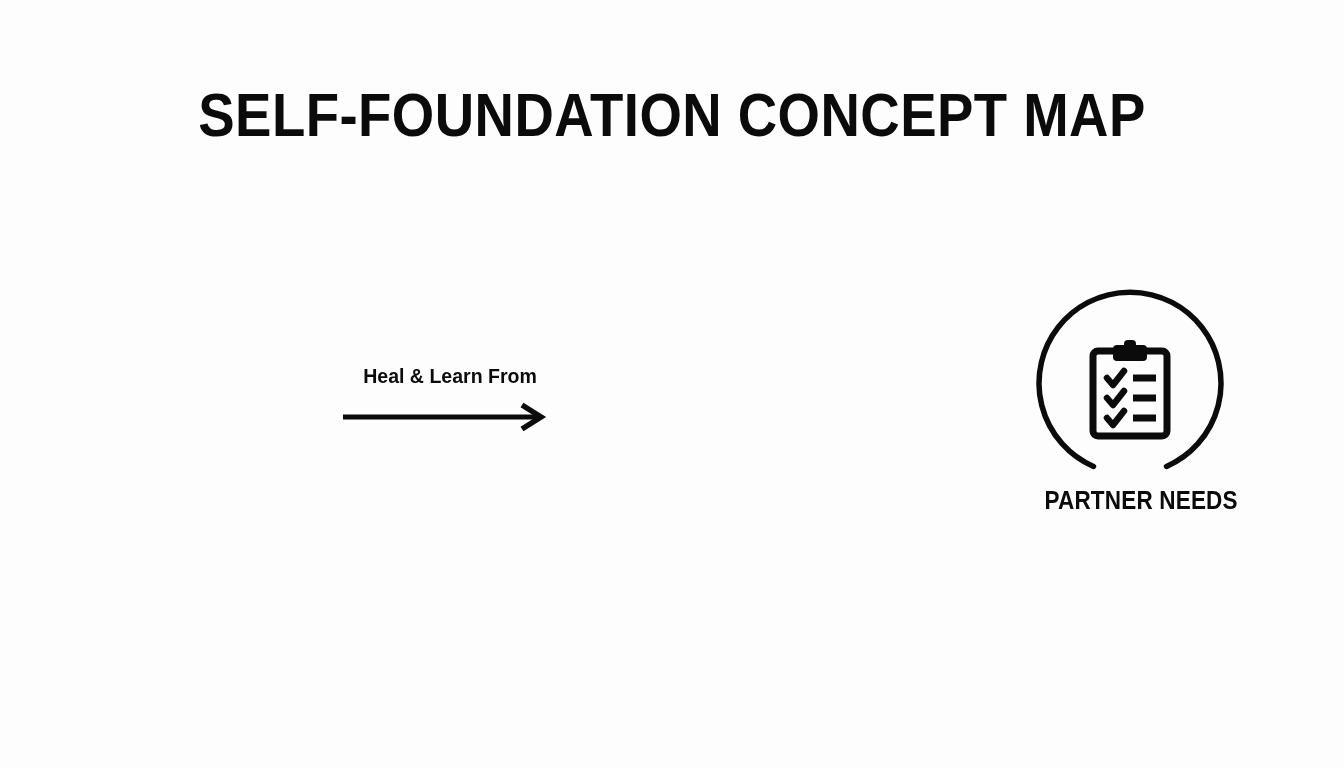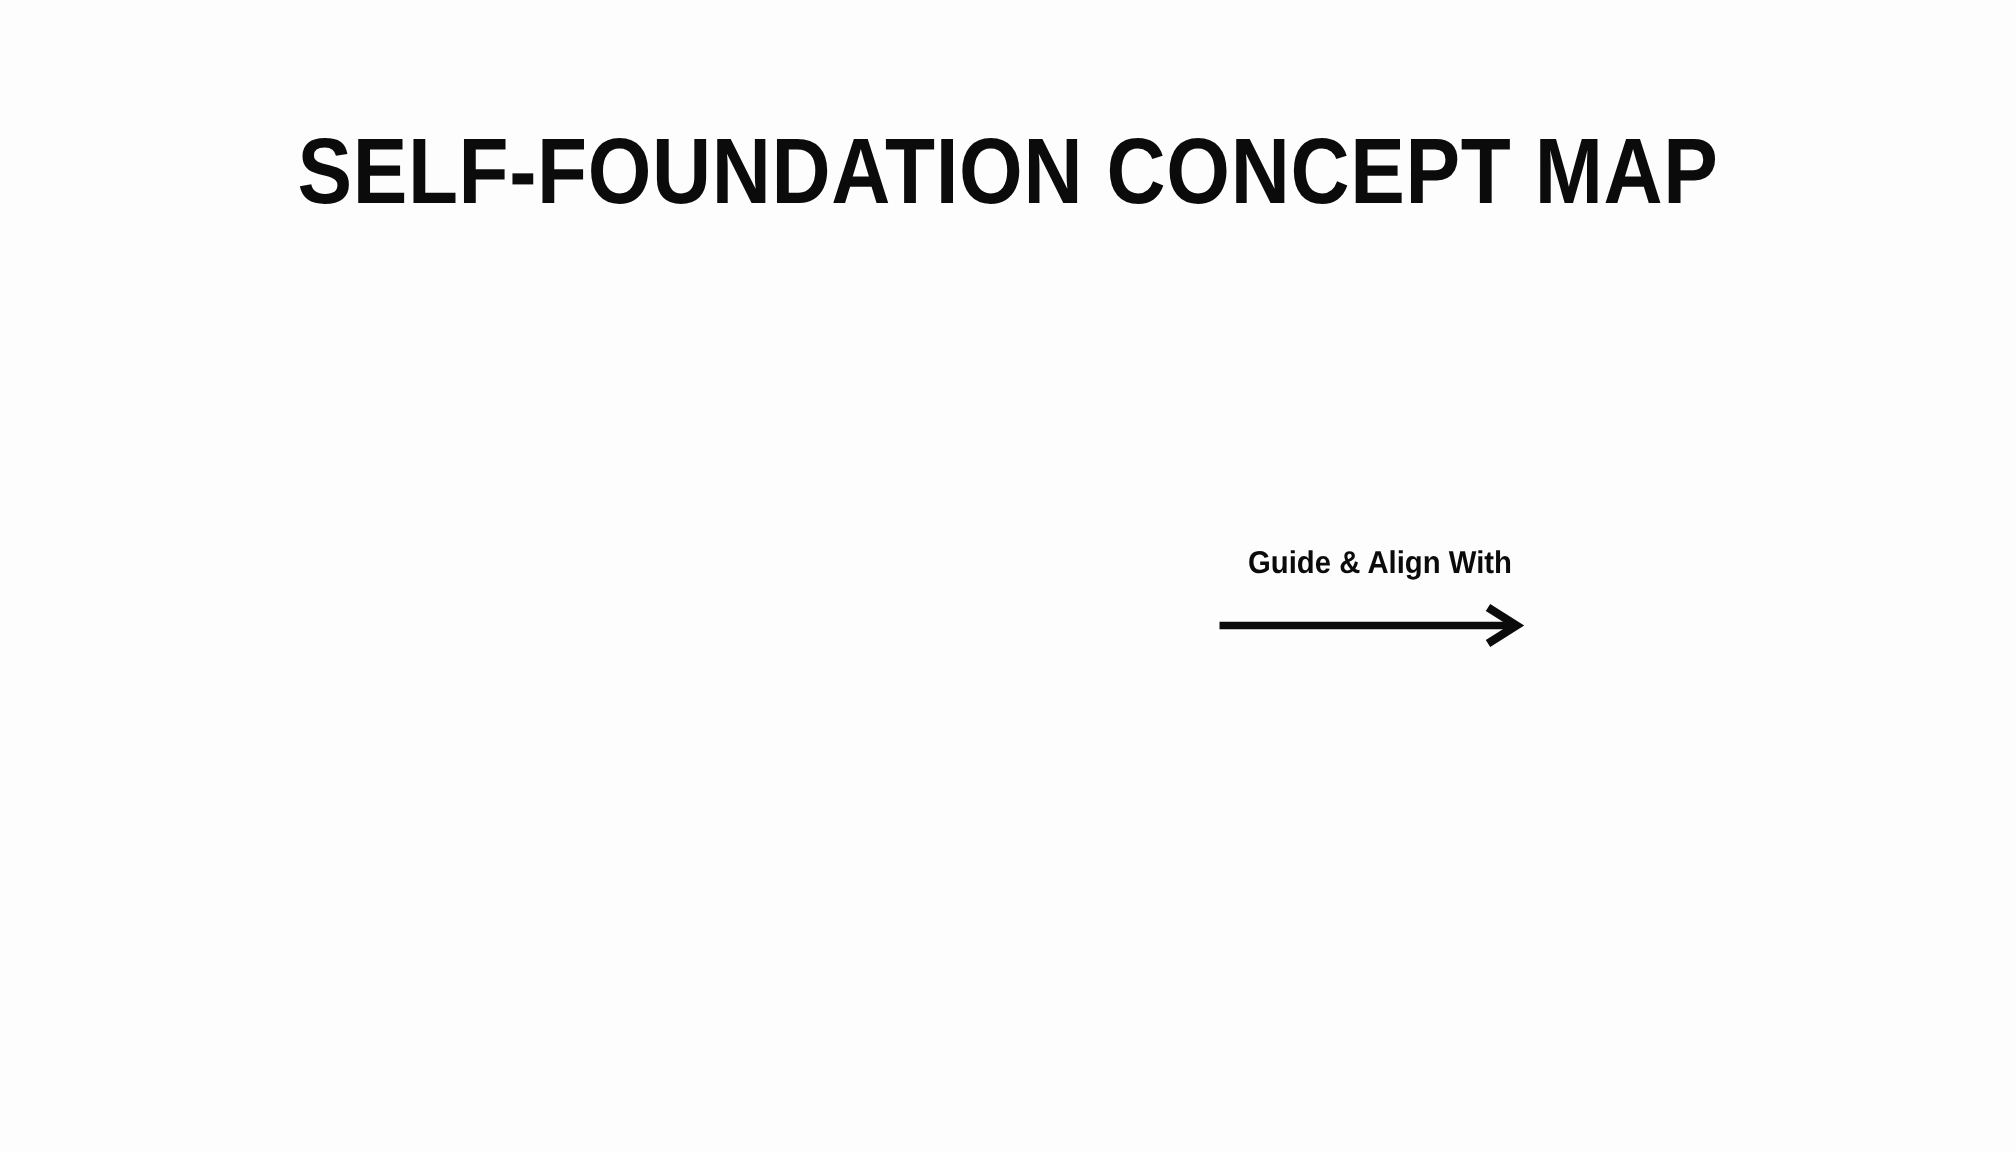--- a/index.html
+++ b/index.html
@@ -135,27 +135,56 @@
 </head>
 <body>
 
 <div class="canvas">
 
   <div class="title">SELF-FOUNDATION CONCEPT MAP</div>
 
   <div class="diagram">
 
 
-
-
-    <div class="connector" id="connector-2">
-      <div class="connector-label">Guide &amp; Align With</div>
+    <div class="connector" id="connector-1">
+      <div class="connector-label">Heal &amp; Learn From</div>
       <div class="connector-arrow">
         <svg width="212" height="30" viewBox="0 0 212 30">
           <line x1="3" y1="15" x2="196" y2="15" stroke="#0b0b0b" stroke-width="5" stroke-linecap="butt"></line>
           <polyline points="182,3 201,15 182,27" fill="none" stroke="#0b0b0b" stroke-width="5.5" stroke-linecap="butt" stroke-linejoin="miter"></polyline>
         </svg>
       </div>
     </div>
 
 
+
+    <div class="node node-outer" id="node-partner">
+
+      <div class="ring-wrap">
+        <svg class="ring-svg" width="190" height="190" viewBox="0 0 190 190">
+          <path d="M 58.5 176.5 A 91 91 0 1 1 131.5 176.5" fill="none" stroke="#0b0b0b" stroke-width="5.5" stroke-linecap="round"></path>
+        </svg>
+      </div>
+
+      <div class="icon-slot" id="icon-clipboard">
+        <svg width="84" height="100" viewBox="0 0 84 100">
+
+          <rect x="5" y="11" width="74" height="85" rx="5" fill="none" stroke="#0b0b0b" stroke-width="7"></rect>
+
+          <rect x="25" y="5" width="34" height="16" rx="4" fill="#0b0b0b"></rect>
+          <rect x="36" y="0" width="12" height="10" rx="4" fill="#0b0b0b"></rect>
+
+          <polyline points="19,38 25,45 36,31" fill="none" stroke="#0b0b0b" stroke-width="6.5" stroke-linecap="round" stroke-linejoin="round"></polyline>
+          <line x1="45" y1="38" x2="68" y2="38" stroke="#0b0b0b" stroke-width="7" stroke-linecap="butt"></line>
+
+          <polyline points="19,58 25,65 36,51" fill="none" stroke="#0b0b0b" stroke-width="6.5" stroke-linecap="round" stroke-linejoin="round"></polyline>
+          <line x1="45" y1="58" x2="68" y2="58" stroke="#0b0b0b" stroke-width="7" stroke-linecap="butt"></line>
+
+          <polyline points="19,78 25,85 36,71" fill="none" stroke="#0b0b0b" stroke-width="6.5" stroke-linecap="round" stroke-linejoin="round"></polyline>
+          <line x1="45" y1="78" x2="68" y2="78" stroke="#0b0b0b" stroke-width="7" stroke-linecap="butt"></line>
+        </svg>
+      </div>
+
+      <div class="node-label label-outer">PARTNER NEEDS</div>
+    </div>
+
   </div>
 </div>
 
 </body></html>

